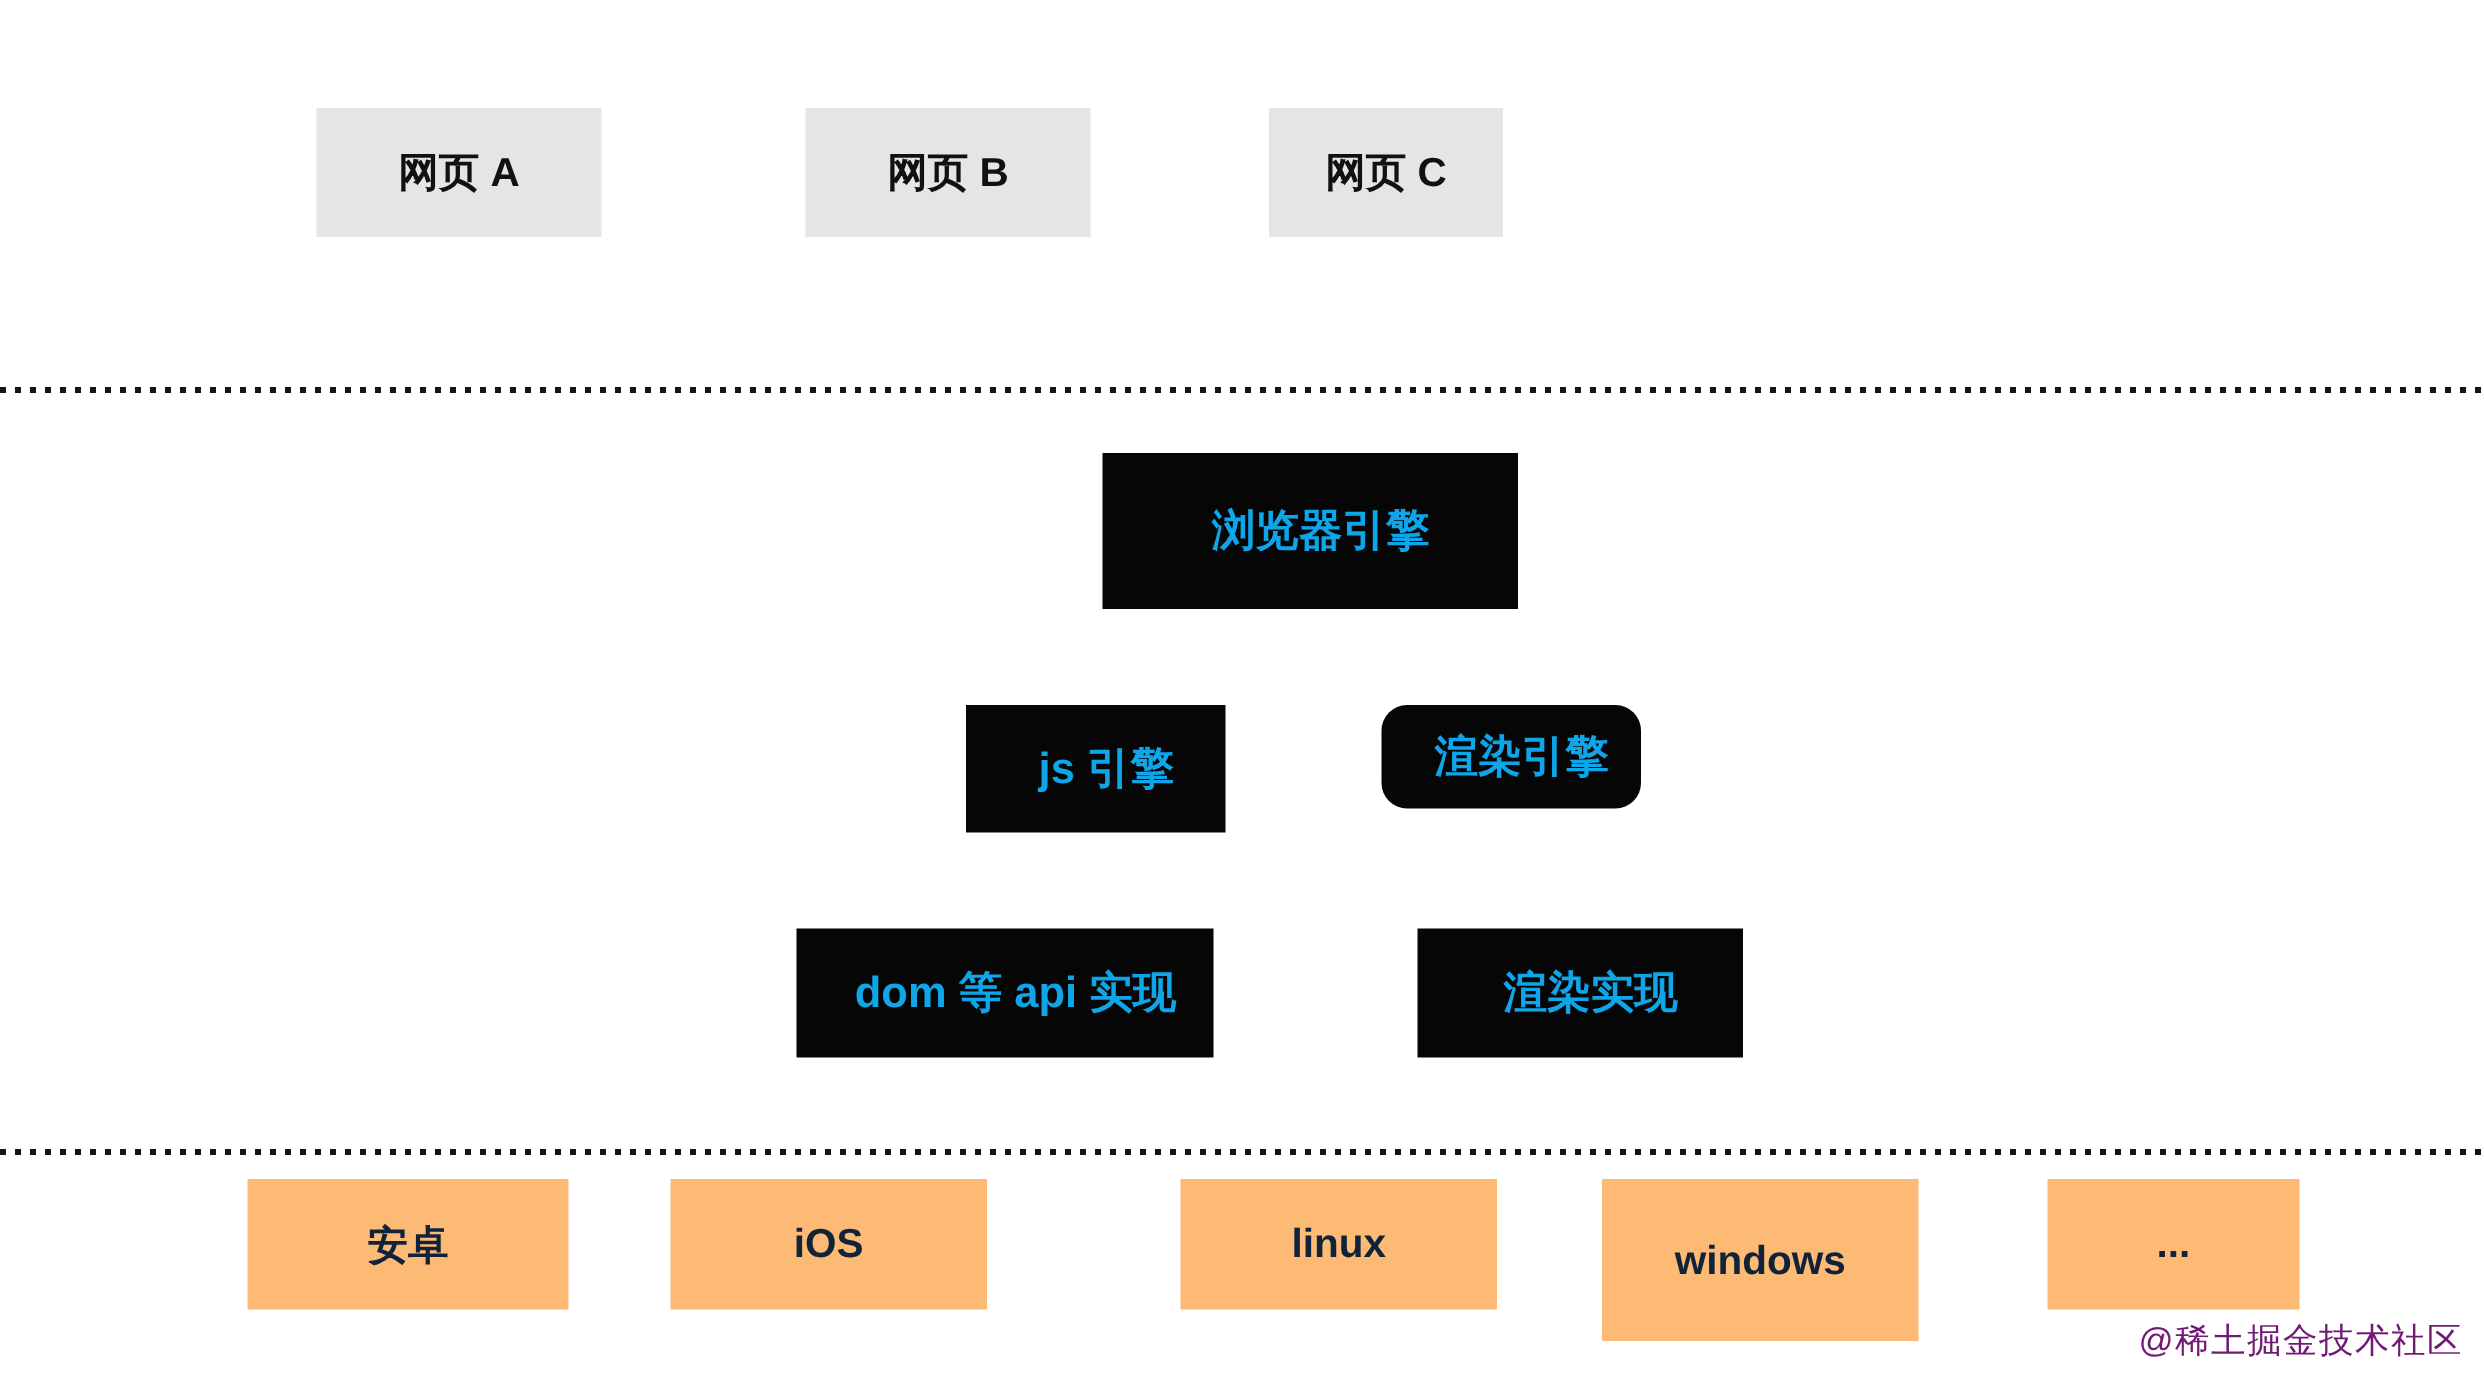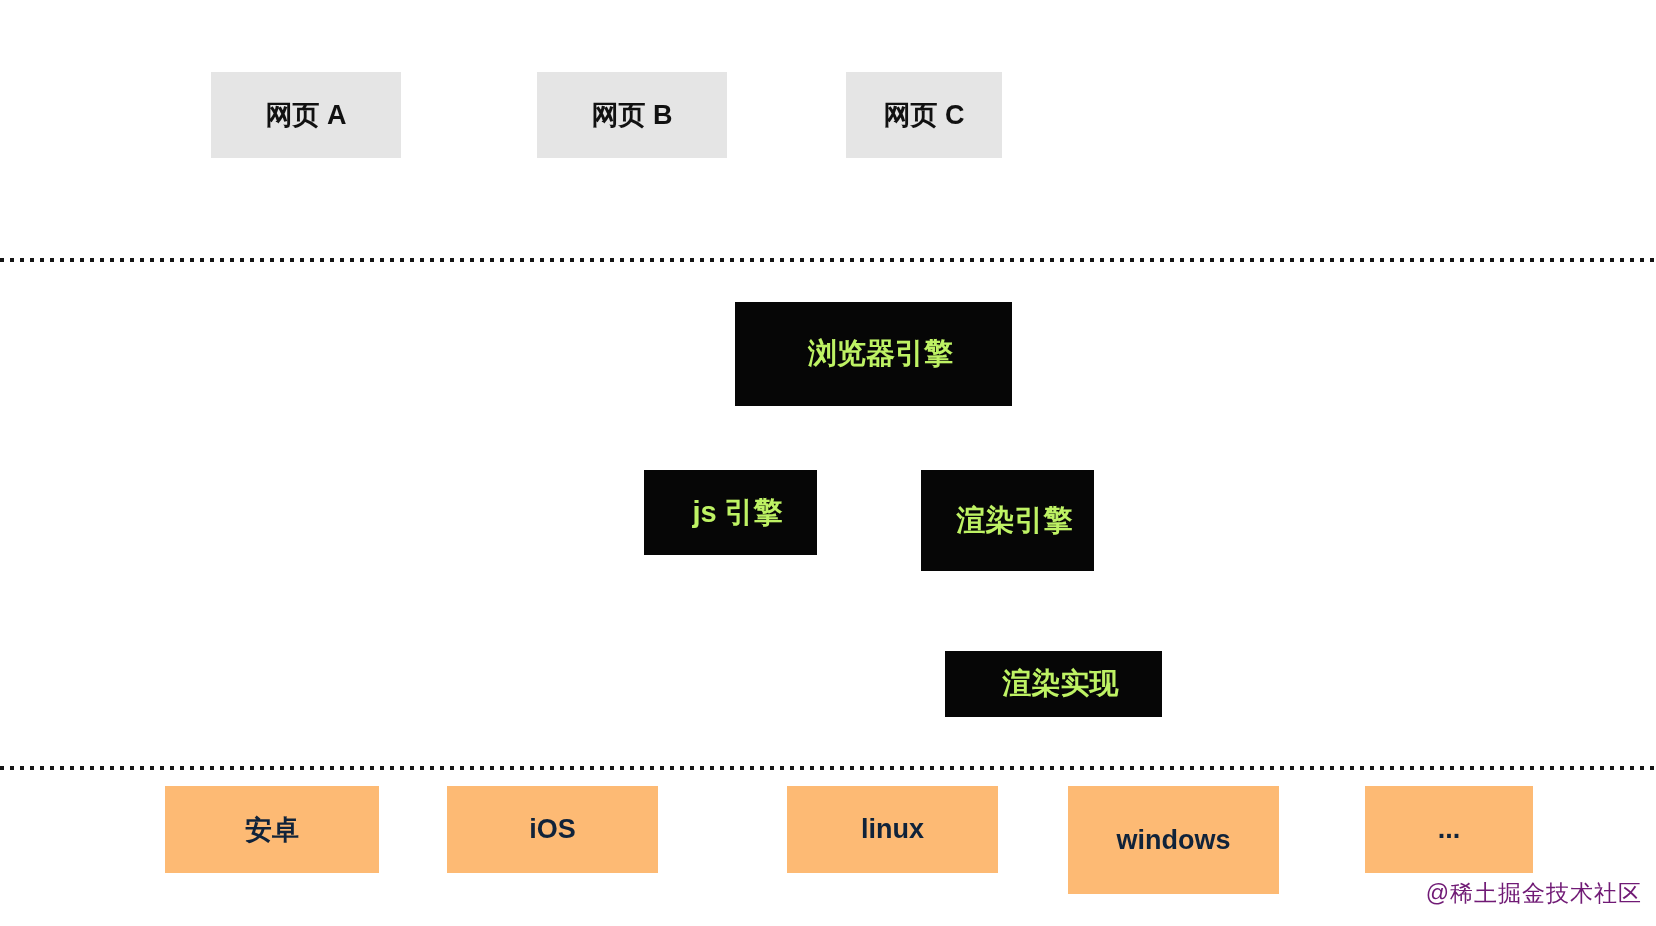--- a/index.html
+++ b/index.html
@@ -23,21 +23,21 @@
     font-weight: bold;
     box-sizing: border-box;
   }
   .web-box {
     background: #e5e5e5;
     color: #111111;
     font-size: 27px;
   }
   .engine-box {
     background: #060606;
-    color: #bef264;
+    color: #0ea5e9;
     font-size: 29px;
     padding-left: 14px;
   }
   .platform-box {
     background: #fdba74;
     color: #10233a;
     font-size: 27px;
   }
   .dotted-line {
     position: absolute;
@@ -55,23 +55,23 @@
   #web-b { left: 537px; top: 72px;  width: 190px; height: 86px; }
   #web-c { left: 846px; top: 72px;  width: 156px; height: 86px; }
   #web-d { left: 1181px; top: 72px; width: 191px; height: 86px; }
 
   #separator-top    { top: 258px; }
   #separator-bottom { top: 766px; }
 
   
   #browser-engine { left: 735px; top: 302px; width: 277px; height: 104px; }
   #js-engine      { left: 644px; top: 470px; width: 173px; height: 85px; }
-  #render-engine  { left: 921px; top: 470px; width: 173px; height: 101px; }
+  #render-engine  { left: 921px; top: 470px; width: 173px; height: 69px; border-radius: 17px; }
   #dom-api-impl   { left: 531px; top: 619px; width: 278px; height: 86px; }
-  #render-impl    { left: 945px; top: 619px; width: 217px; height: 66px; margin-top: 32px; }
+  #render-impl    { left: 945px; top: 619px; width: 217px; height: 86px; }
 
   
   #platform-android { left: 165px;  top: 786px; width: 214px; height: 87px; }
   #platform-ios     { left: 447px;  top: 786px; width: 211px; height: 87px; }
   #platform-linux   { left: 743px;  top: 786px; width: 211px; height: 87px; margin-left: 44px; }
   #platform-windows { left: 1068px; top: 786px; width: 211px; height: 108px; }
   #platform-more    { left: 1365px; top: 786px; width: 168px; height: 87px; }
 
   #watermark {
     position: absolute;
@@ -90,20 +90,21 @@
 
   <div class="box web-box" id="web-a">网页 A</div>
   <div class="box web-box" id="web-b">网页 B</div>
   <div class="box web-box" id="web-c">网页 C</div>
 
   <div class="dotted-line" id="separator-top"></div>
 
   <div class="box engine-box" id="browser-engine">浏览器引擎</div>
   <div class="box engine-box" id="js-engine">js 引擎</div>
   <div class="box engine-box" id="render-engine">渲染引擎</div>
+  <div class="box engine-box" id="dom-api-impl">dom 等 api 实现</div>
   <div class="box engine-box" id="render-impl">渲染实现</div>
 
   <div class="dotted-line" id="separator-bottom"></div>
 
   <div class="box platform-box" id="platform-android">安卓</div>
   <div class="box platform-box" id="platform-ios">iOS</div>
   <div class="box platform-box" id="platform-linux">linux</div>
   <div class="box platform-box" id="platform-windows">windows</div>
   <div class="box platform-box" id="platform-more">...</div>
 

